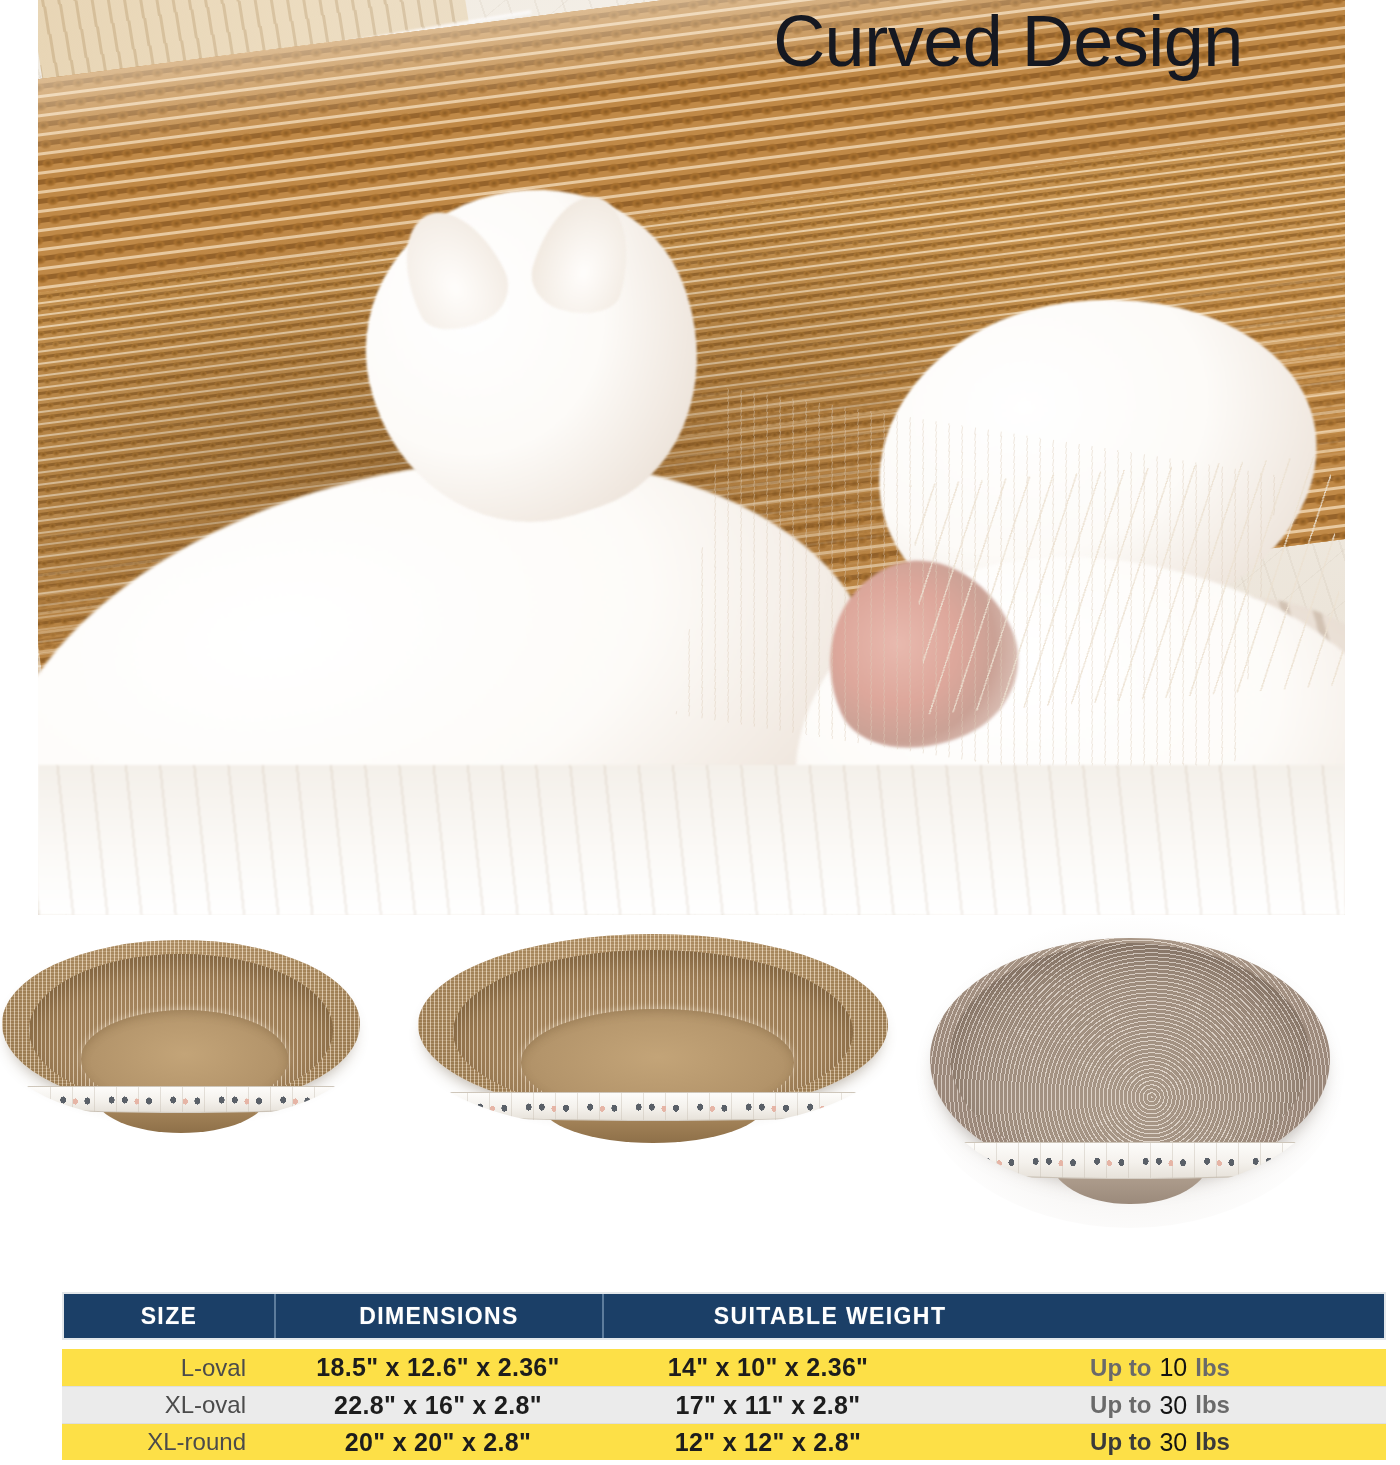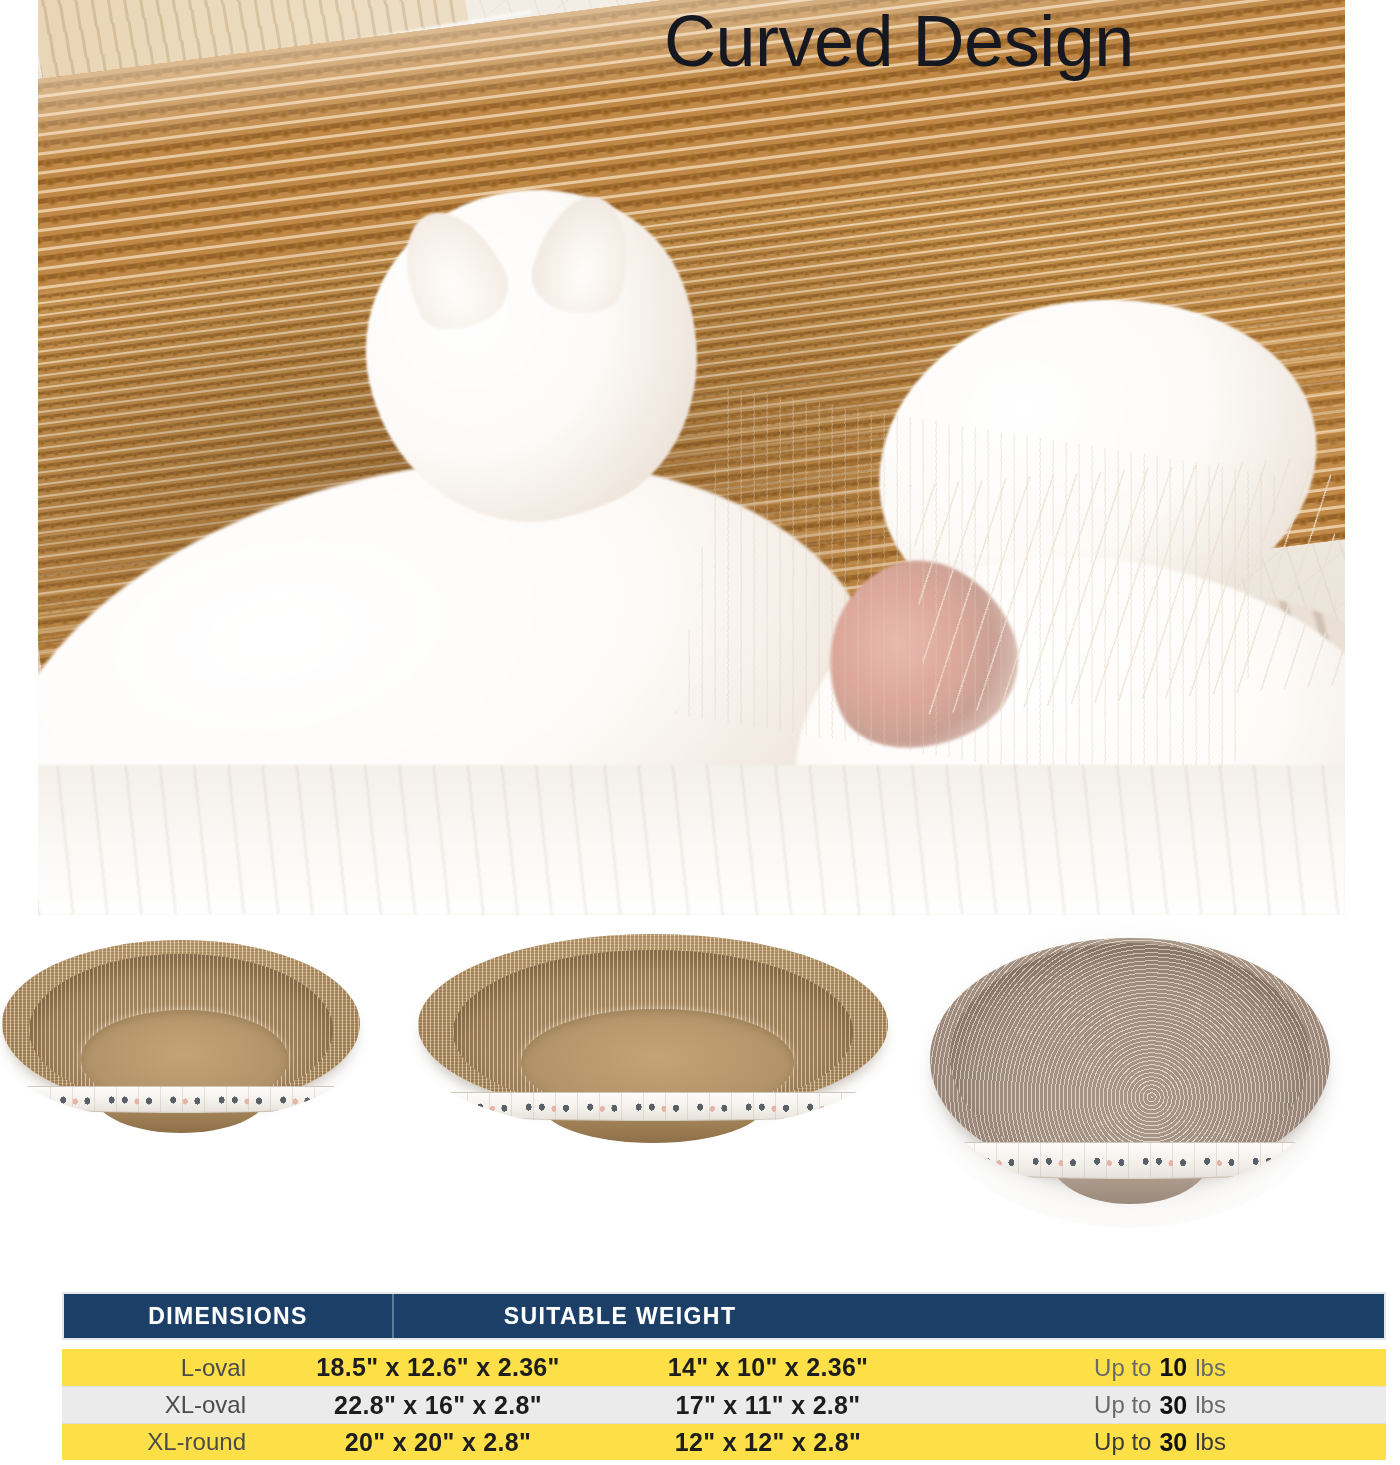--- a/index.html
+++ b/index.html
@@ -222,24 +222,24 @@
     width: 100%; height: 150px;
     background:
       repeating-linear-gradient(84deg, rgba(196,178,158,.28) 0 2px, rgba(255,255,255,0) 2px 34px),
       linear-gradient(180deg, #f4f0ea 0%, #fbf9f6 55%, #ffffff 100%);
     filter: blur(1px);
   }
 
   
   .hero-text {
     position: absolute;
-    right: 36px;
+    right: 42px;
     top: 4px;
     width: 700px;
-    text-align: left;
+    text-align: center;
     z-index: 6;
   }
   .hero-title {
     font-size: 72px;
     font-weight: 400;
     color: #151821;
     letter-spacing: -0.5px;
     line-height: 1.04;
     margin: 0 0 8px 0;
     white-space: nowrap;
@@ -456,22 +456,22 @@
     justify-content: flex-end;
     padding-right: 28px;
   }
   .spec-row .cell.dim-cell,
   .spec-row .cell.area-cell {
     font-weight: bold;
     color: #1d1d1d;
     letter-spacing: .3px;
   }
   .spec-row .cell.weight-cell { gap: 8px; }
-  .weight-pre, .weight-unit { color: #6a6a6a; font-weight: 400; font-size: 24px; }
-  .weight-num { color: #121212; font-weight: bold; font-size: 25px; }
+  .weight-pre, .weight-unit { color: #6a6a6a; font-weight: 700; font-size: 24px; }
+  .weight-num { color: #121212; font-weight: normal; font-size: 25px; }
   .r3 .weight-pre, .r3 .weight-unit { color: #3a3a3a; }
 
   .c1 { width: 210px; }
   .c2 { width: 328px; }
   .c3 { width: 332px; }
   .c4 { width: 454px; }
   .spec-body .c1 { width: 212px; }
   .spec-body .c2 { width: 328px; }
   .spec-body .c3 { width: 332px; }
   .spec-body .c4 { width: 452px; }
@@ -555,20 +555,21 @@
         <div class="band-strip"></div>
       </div>
     </div>
   </div>
 
 </div>
 
 <div class="spec-table">
 
   <div class="spec-head">
+    <div class="cell c1">SIZE</div>
     <div class="cell c2">DIMENSIONS</div>
     <div class="cell c4">SUITABLE WEIGHT</div>
   </div>
 
   <div class="spec-body">
 
     <div class="spec-row r1">
       <div class="cell c1 size-cell">L-oval</div>
       <div class="cell c2 dim-cell">18.5" x 12.6" x 2.36"</div>
       <div class="cell c3 area-cell">14" x 10" x 2.36"</div>

